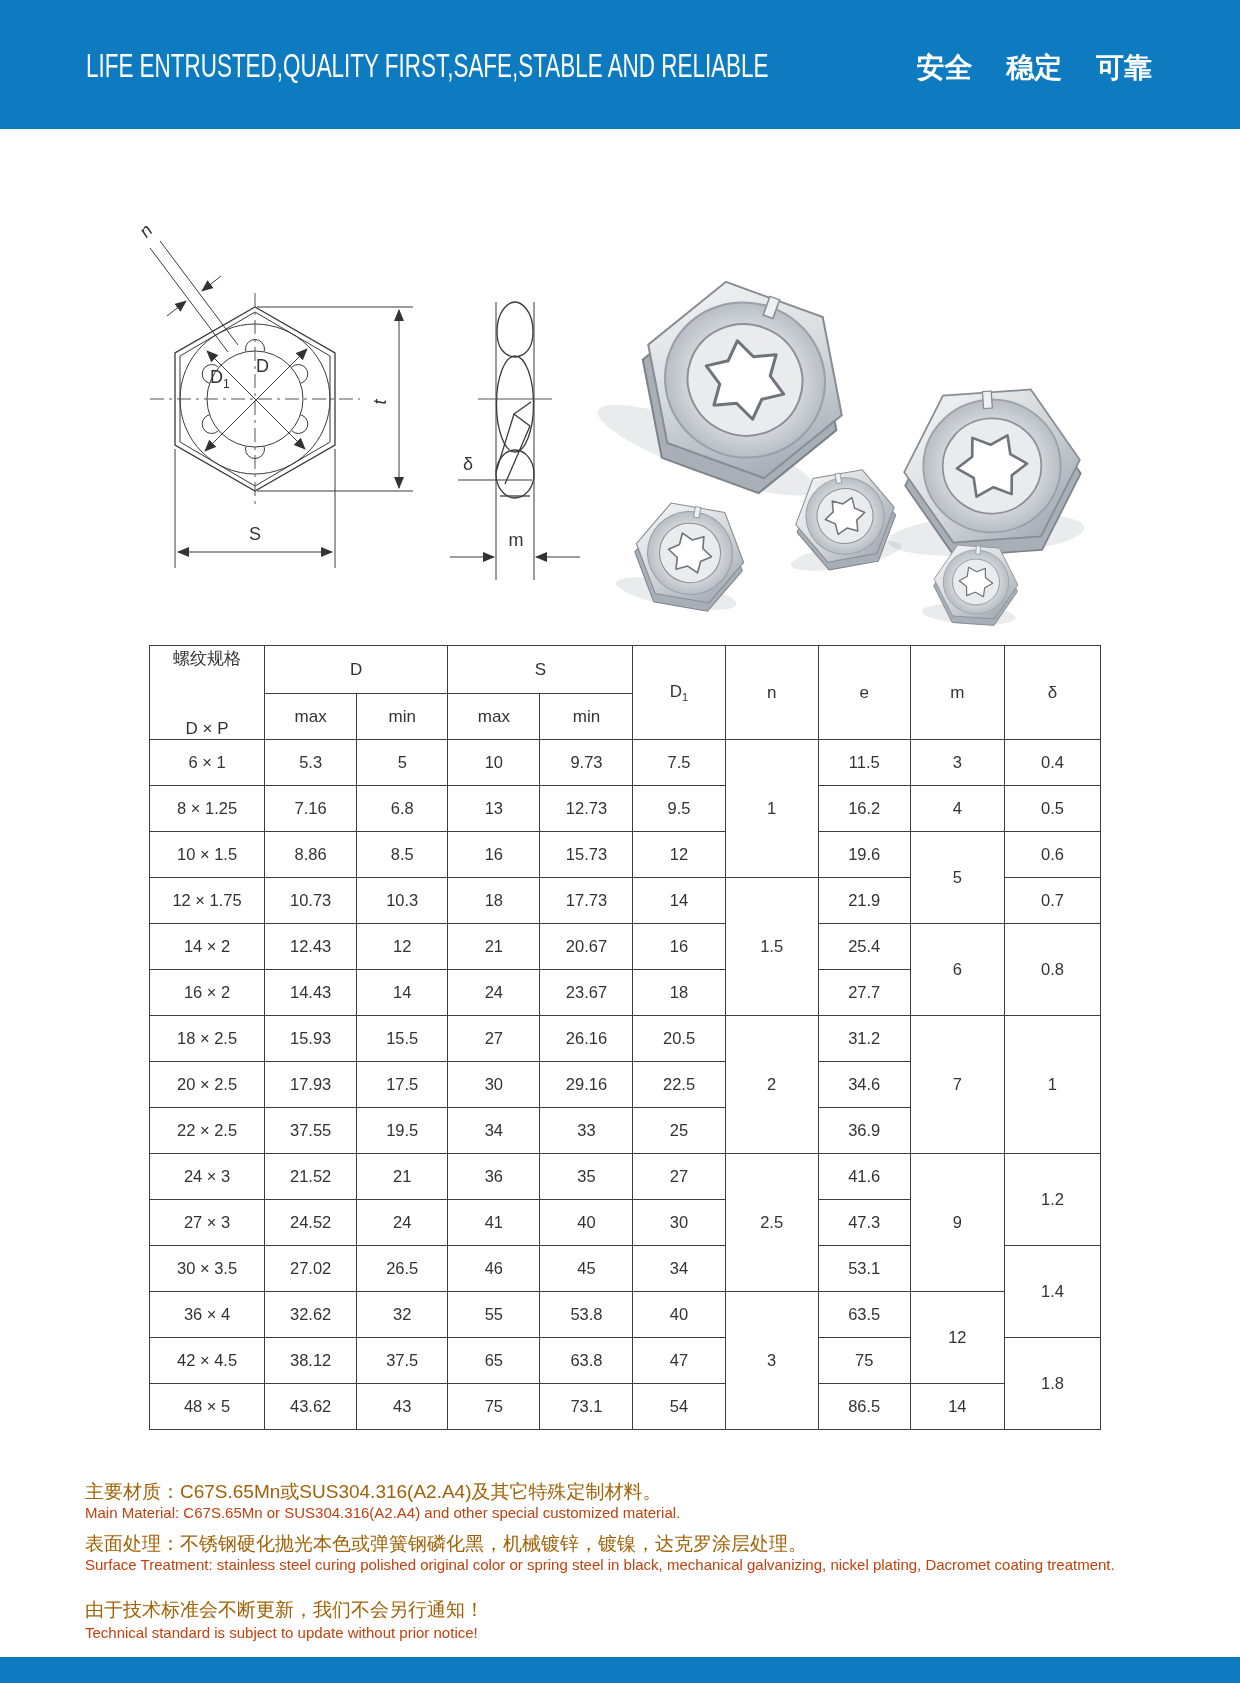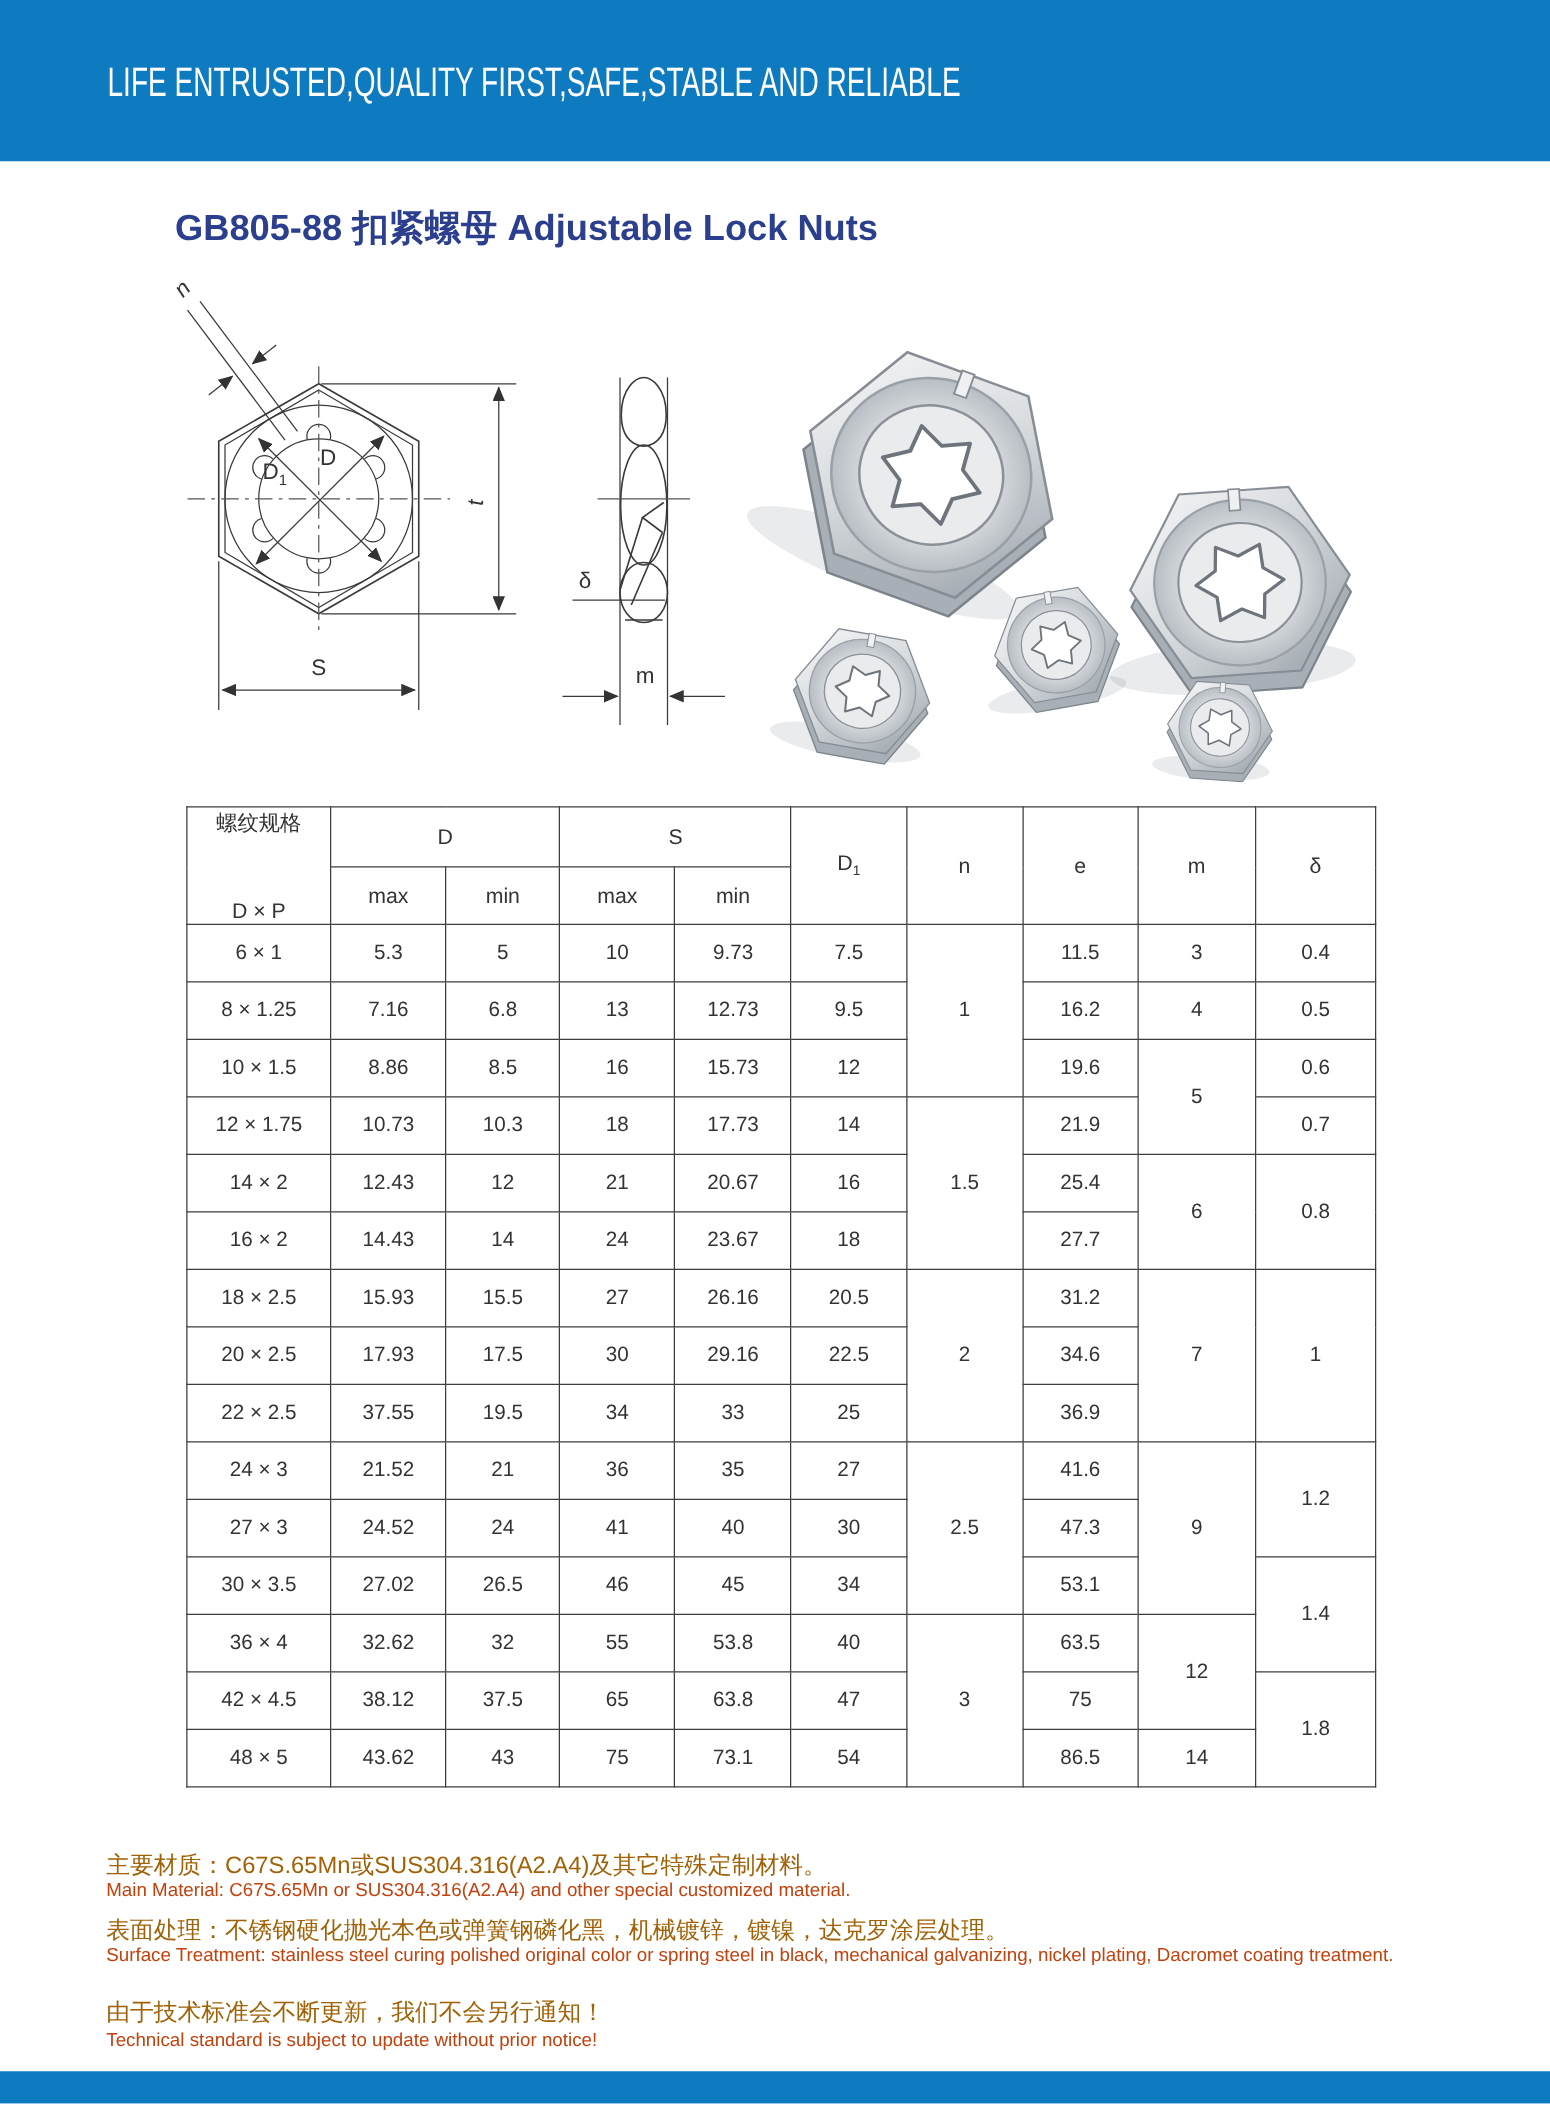--- a/index.html
+++ b/index.html
@@ -38,23 +38,23 @@
   .thin{stroke:#3a3a3a;stroke-width:1;fill:none;}
   .dimtxt{font-family:"Liberation Sans",sans-serif;font-size:18px;fill:#333;}
 </style>
 </head>
 <body>
 
 <div class="page">
 
   <div class="top-banner">
     <div class="slogan-en">LIFE ENTRUSTED,QUALITY FIRST,SAFE,STABLE AND RELIABLE</div>
+    <div class="slogan-zh">安全 稳定 可靠</div>
   </div>
 
-  <div class="page-title">GB805-88 扣紧螺母 Adjustable Lock Nuts</div>
 
   <svg class="tech-drawing" width="480" height="395" viewBox="120 225 480 395">
     <defs>
       <marker id="ah" markerWidth="12" markerHeight="10" refX="11" refY="5" orient="auto-start-reverse" markerUnits="userSpaceOnUse">
         <path d="M0,0 L12,5 L0,10 z" fill="#333"></path>
       </marker>
     </defs>
 
     <g>
       <polygon class="dline" points="255,307 335,353 335,445 255,491 175,445 175,353"></polygon>

